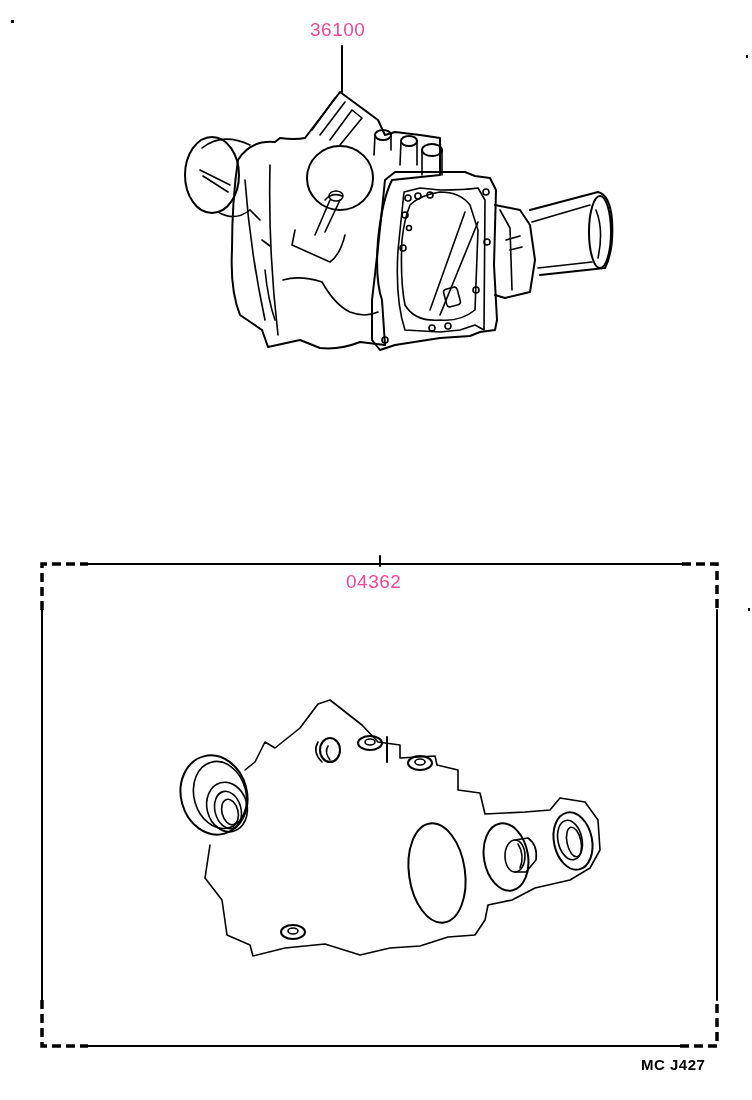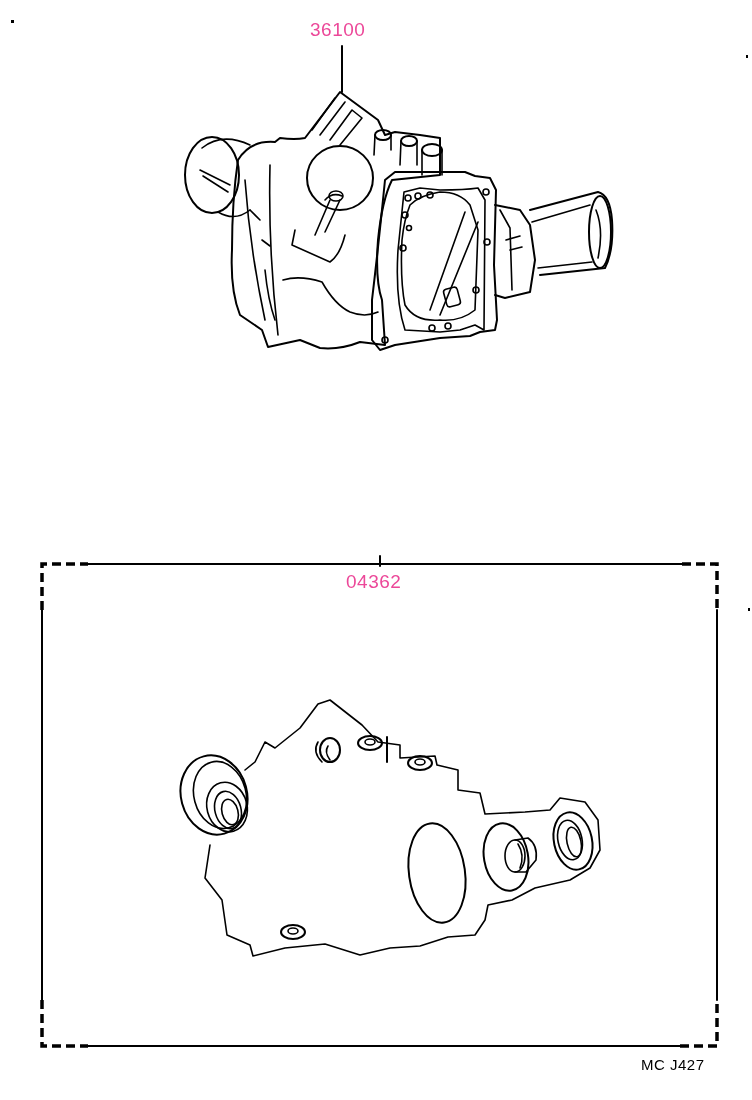--- a/index.html
+++ b/index.html
@@ -1,19 +1,19 @@
 <!DOCTYPE html>
 <html><head>
   <meta charset="utf-8">
   <style>
     html, body { margin: 0; padding: 0; background: #ffffff; }
     body { width: 752px; height: 1100px; position: relative; overflow: hidden;
            font-family: "Liberation Sans", sans-serif; color: #000; }
     .label { position: absolute; font-size: 19px; letter-spacing: 0.5px; color: #ec4899; }
-    .code { position: absolute; font-size: 15px; font-weight: normal; letter-spacing: 0.5px; }
+    .code { position: absolute; font-size: 15px; font-weight: bold; letter-spacing: 0.5px; }
     svg { position: absolute; left: 0; top: 0; }
     .ln { fill: none; stroke: #000; stroke-width: 2; stroke-linejoin: round; stroke-linecap: round; }
     .thin { fill: none; stroke: #000; stroke-width: 1.6; stroke-linejoin: round; stroke-linecap: round; }
     .dash { fill: none; stroke: #000; stroke-width: 3.5; stroke-dasharray: 9 5; }
   </style>
 </head>
 <body>
 
 <div class="label" style="left:310px; top:19px;">36100</div>
 <div class="label" style="left:346px; top:531px;margin-top:40px;">04362</div>

